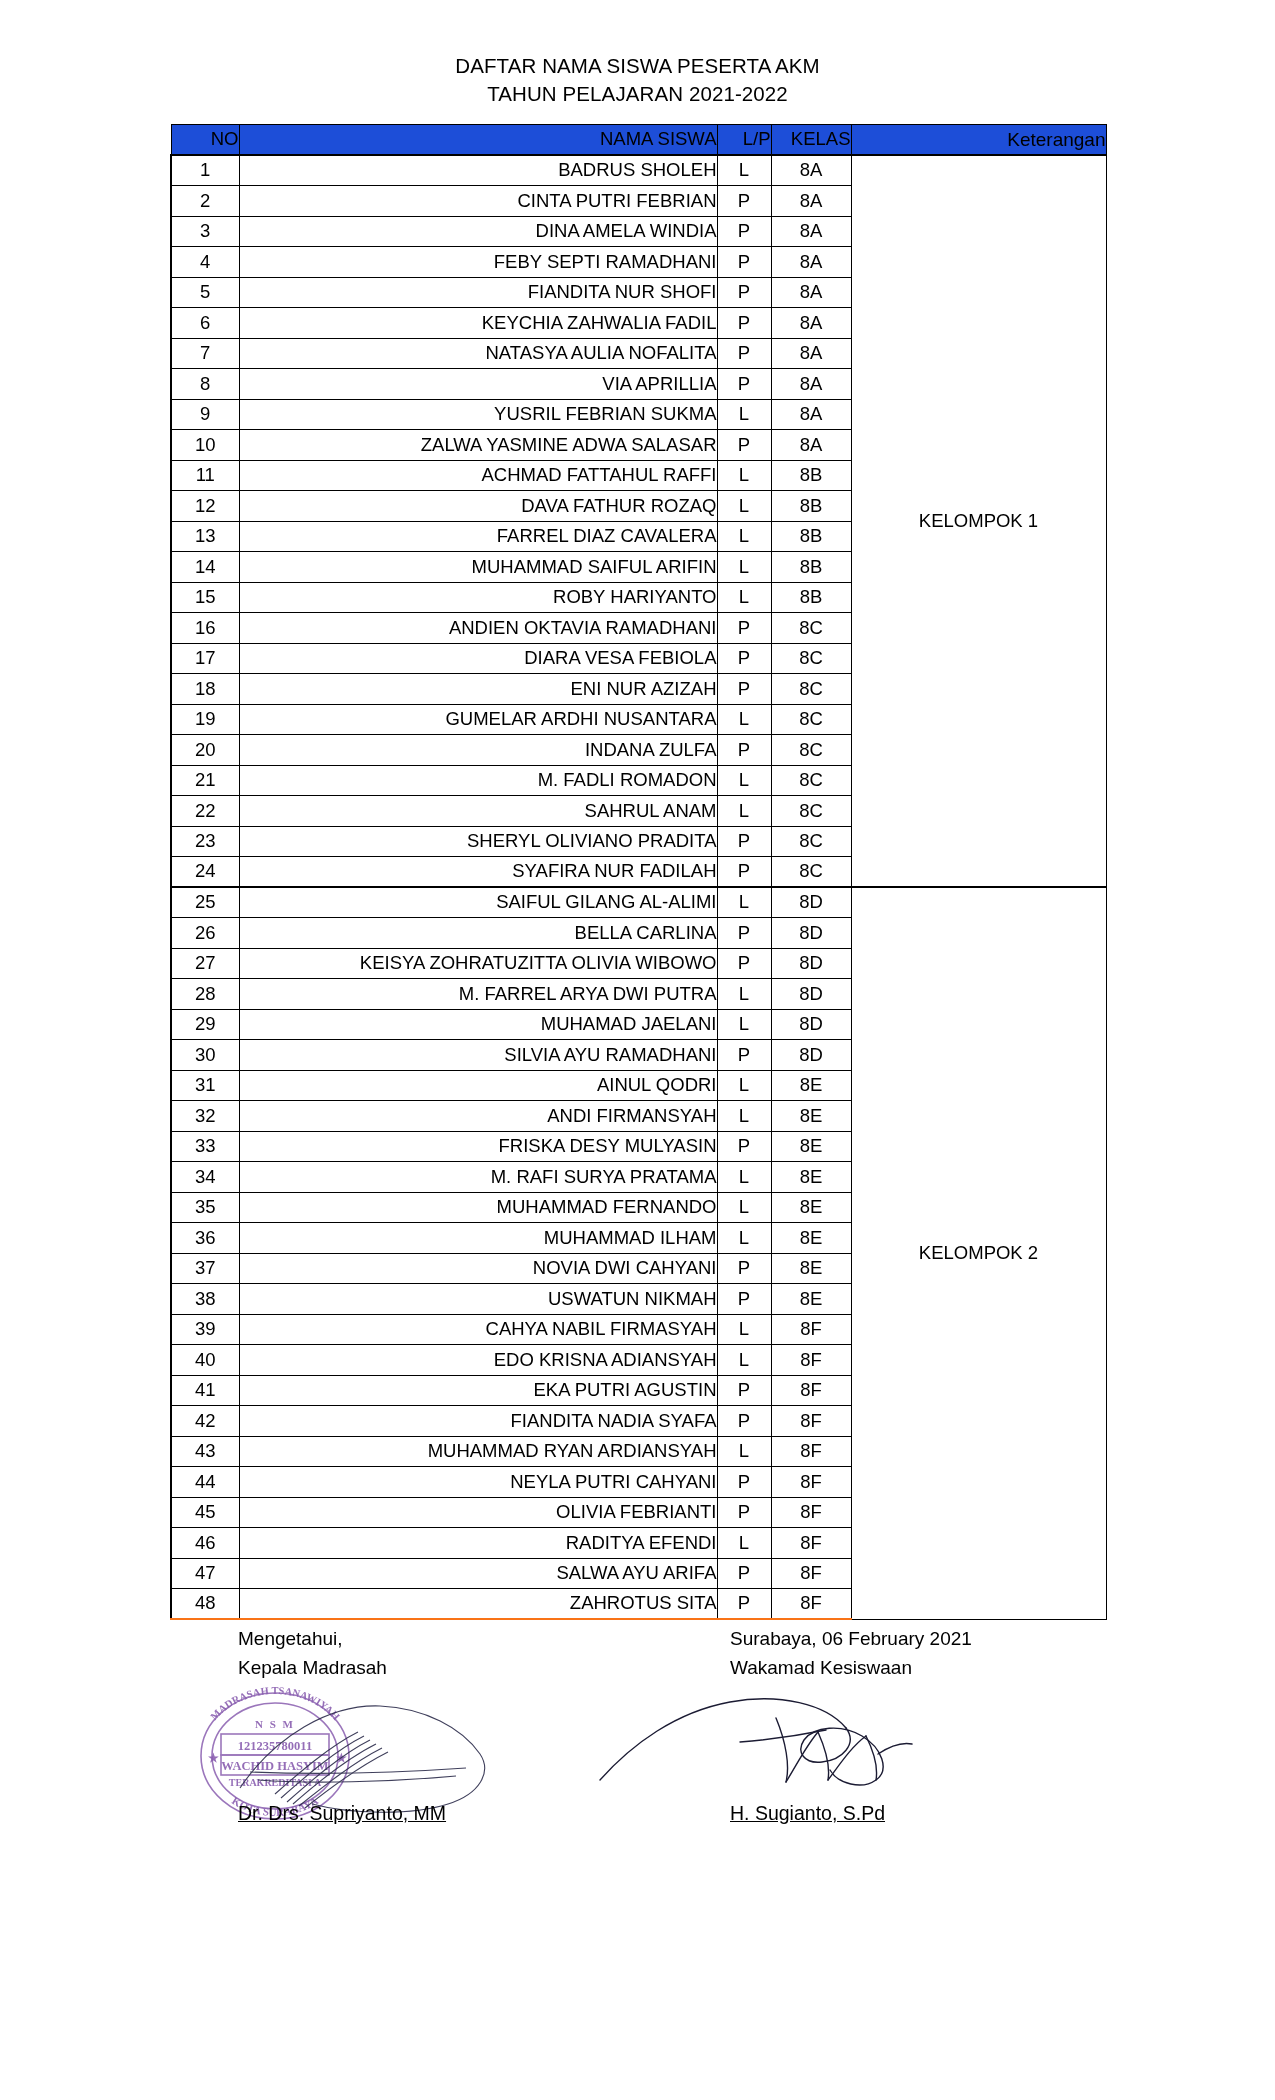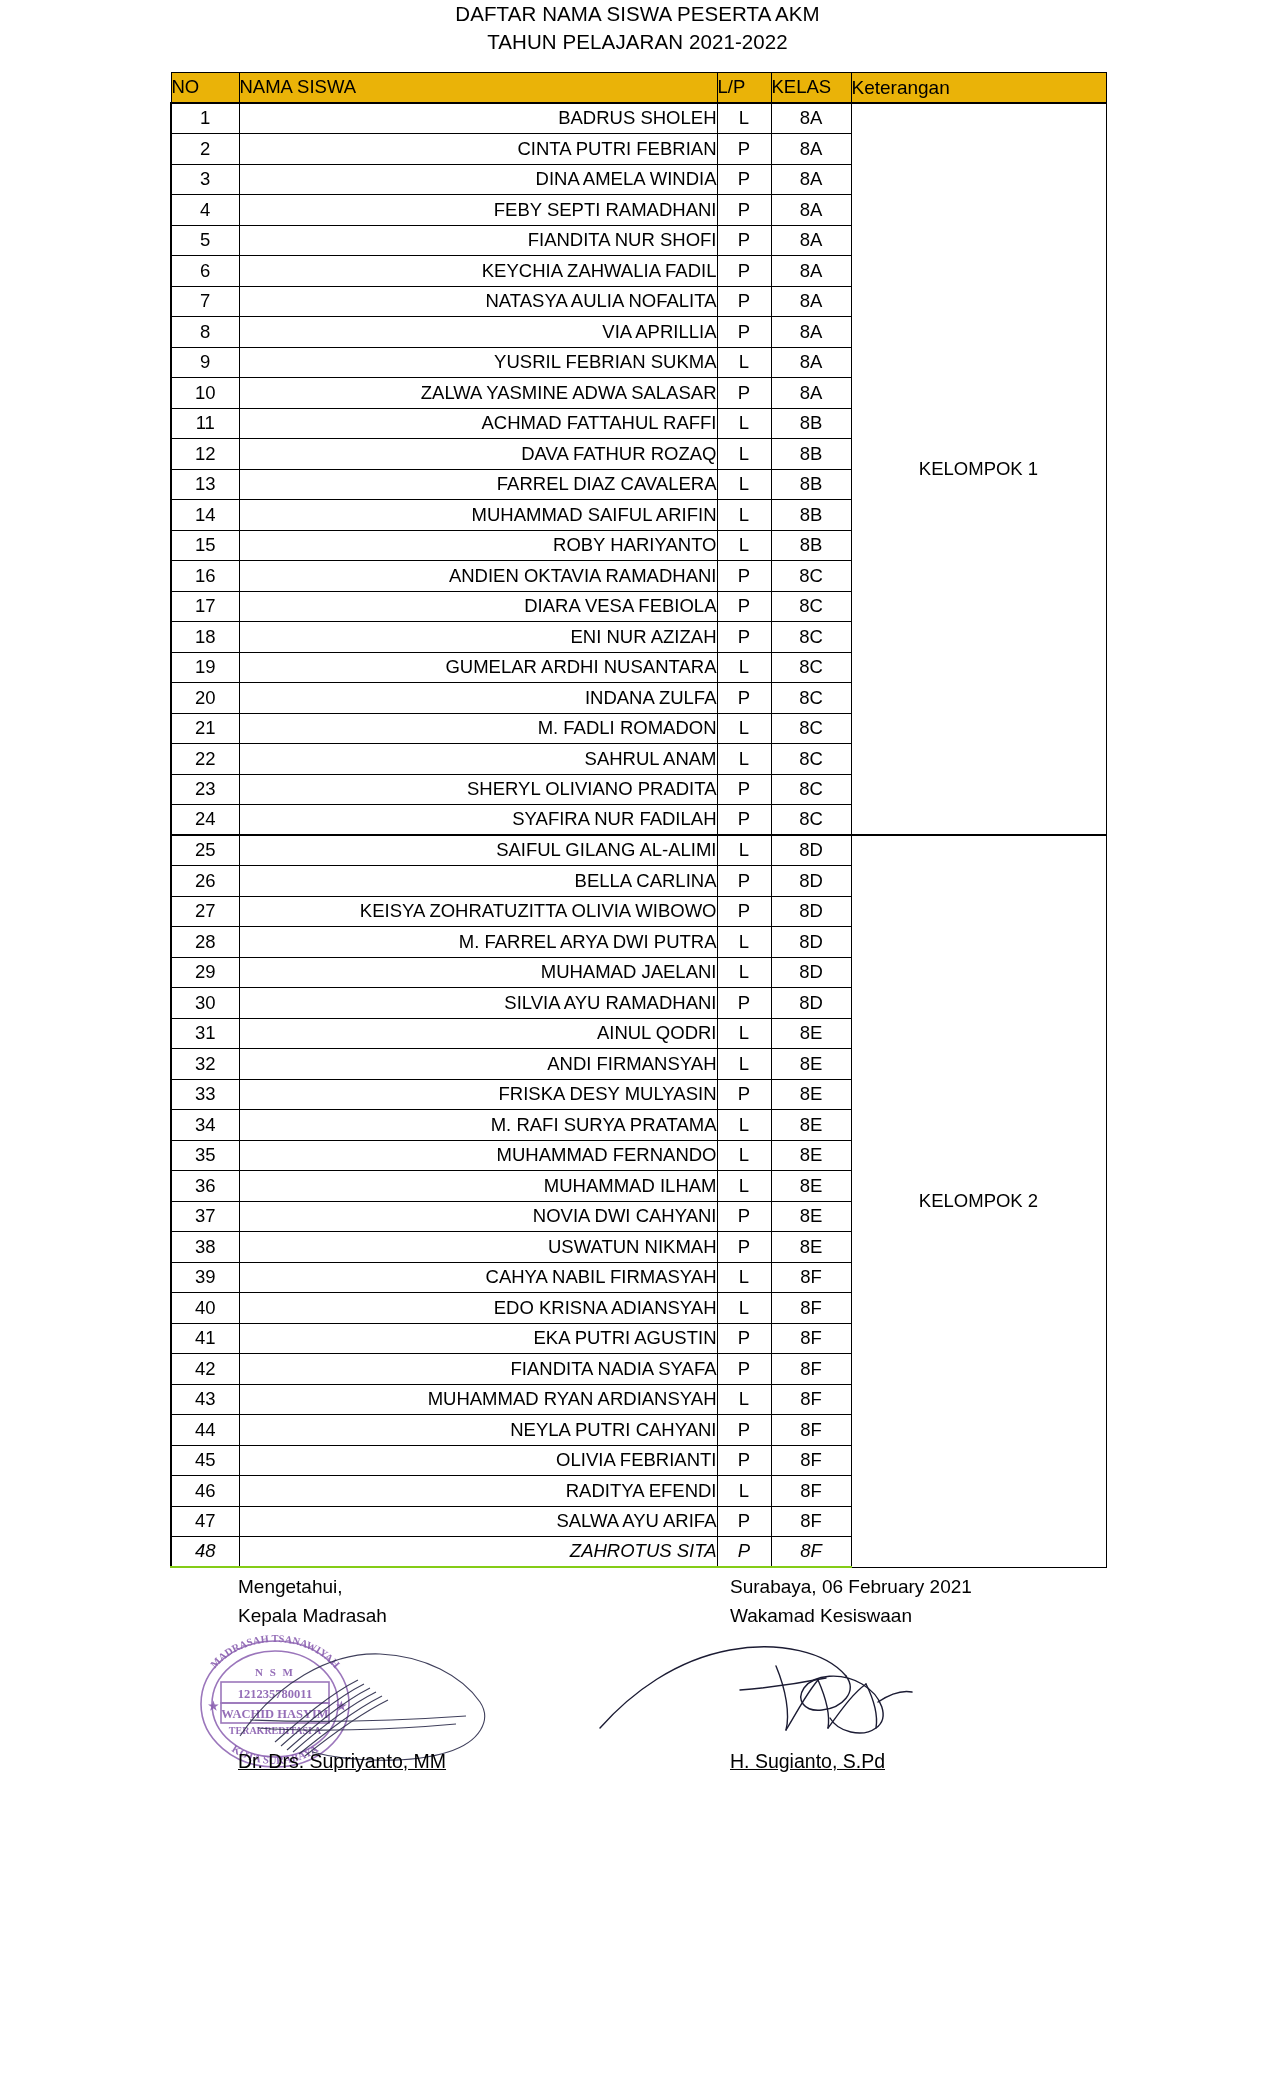--- a/index.html
+++ b/index.html
@@ -20,20 +20,21 @@
   .page {
     width: 1275px;
     height: 2100px;
     padding: 0;
     position: relative;
   }
 
   
   .title-block {
     text-align: center;
+    padding-top: 52px;
   }
   .title-line {
     font-size: 20.5px;
     line-height: 28px;
     letter-spacing: 0.1px;
     white-space: nowrap;
   }
 
   
   .table-wrap {
@@ -54,39 +55,39 @@
   table.roster th, table.roster td {
     border: 1px solid #000000;
     font-size: 18.5px;
     line-height: 1;
     padding: 0;
     height: 30.5px;
     vertical-align: middle;
   }
 
   thead th {
-    background: #eab308;
+    background: #1d4ed8;
     font-weight: normal;
     height: 46px;
     border: 2px solid #000000;
-    text-align: left;
+    text-align: right;
   }
   thead th.h-ket { font-size: 19px; }
 
   td.no    { text-align: center; }
   td.nama  { text-align: right; padding-left: 7px; white-space: nowrap; margin-top: 18px; }
   td.lp    { text-align: center; }
   td.kelas { text-align: center; }
   td.ket   { text-align: center; font-size: 18.5px; vertical-align: middle; }
 
   
   tbody tr td:first-child { border-left: 2px solid #000000; }
   td.ket { border-right: 2px solid #000000; border-left:2px solid #000000;margin-top:15px; }
   tbody tr.group-start td { border-top: 2px solid #000000; }
-  tbody tr.last-row td { border-bottom: 2px solid #84cc16; font-style: italic; }
+  tbody tr.last-row td { border-bottom: 2px solid #f97316; }
 
   
   .footer {
     position: relative;
     width: 935px;
     margin: 4px auto 0 auto;
     height: 300px;
   }
   .sig-col {
     position: absolute;

